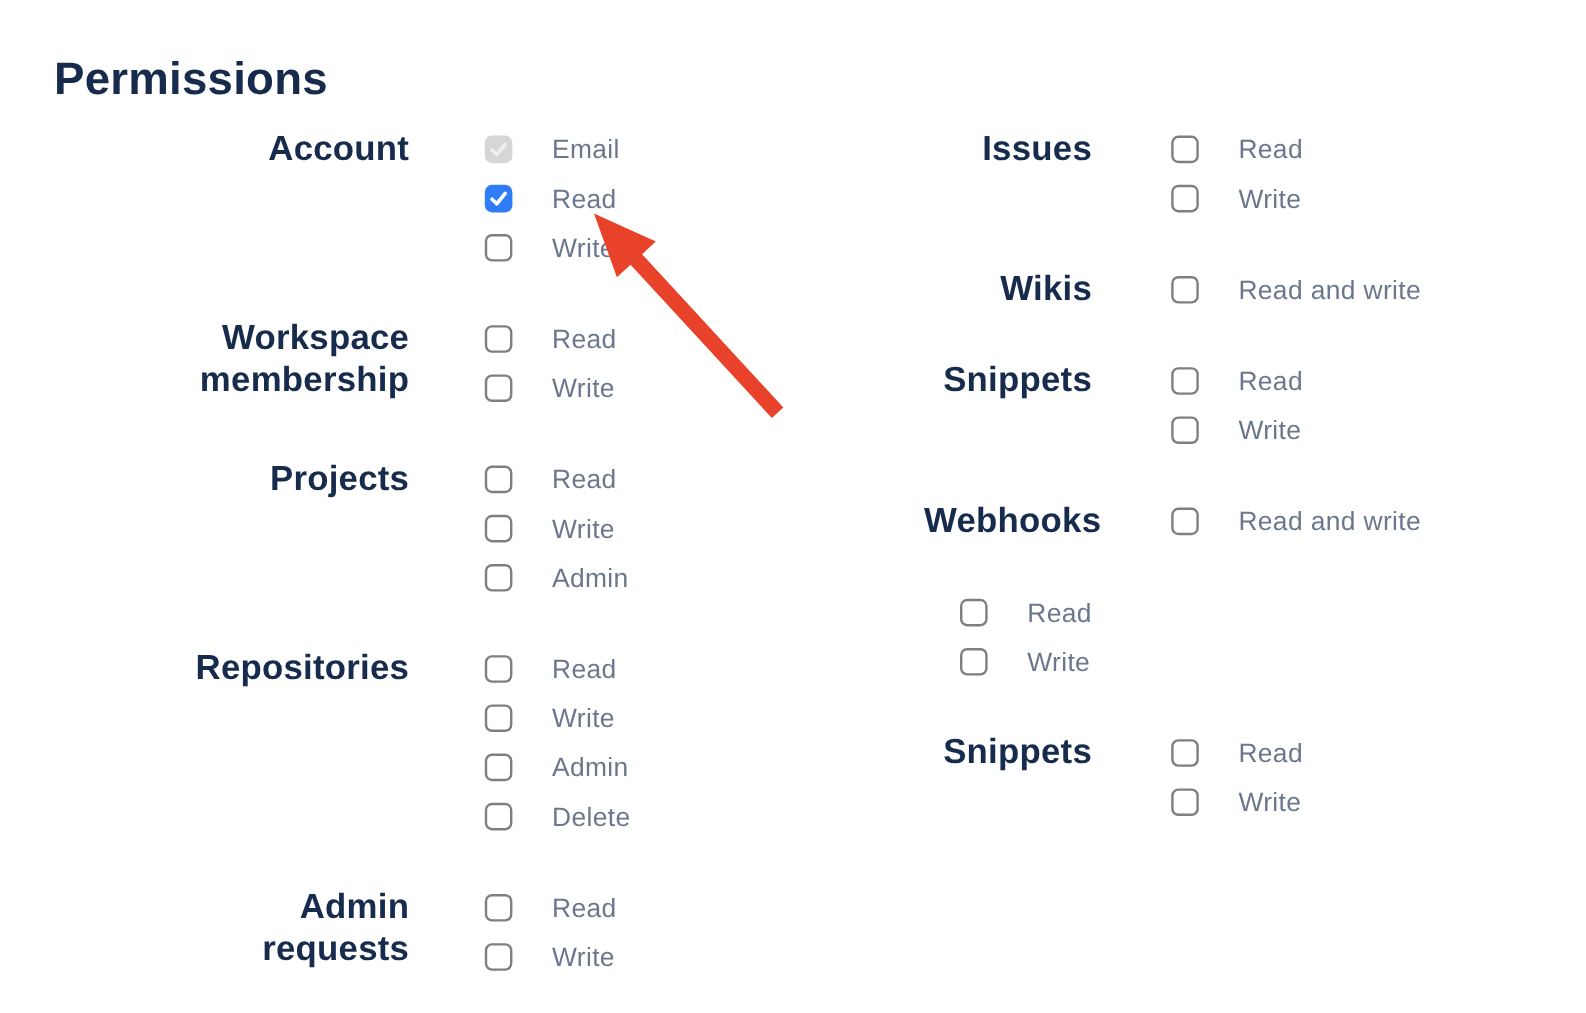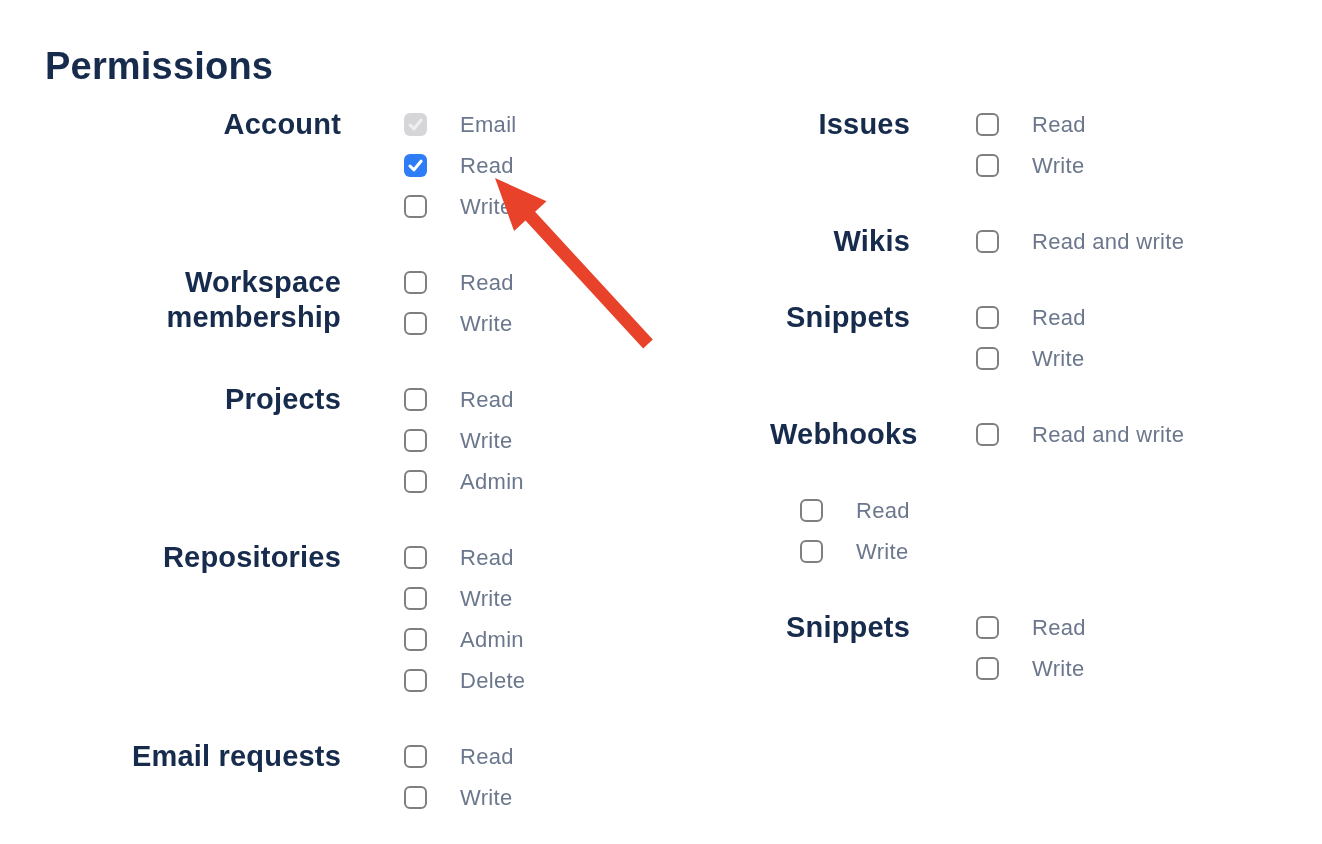--- a/index.html
+++ b/index.html
@@ -154,21 +154,21 @@
           <span class="cb"></span>
           <span class="opt-label">Admin</span>
         </label>
         <label class="option-row">
           <span class="cb"></span>
           <span class="opt-label">Delete</span>
         </label>
       </div>
     </div>
     <div class="group">
-      <div class="group-label"><span class="inner">Email requests</span></div>
+      <div class="group-label"><span class="inner">Admin requests</span></div>
       <div class="options">
         <label class="option-row">
           <span class="cb"></span>
           <span class="opt-label">Read</span>
         </label>
         <label class="option-row">
           <span class="cb"></span>
           <span class="opt-label">Write</span>
         </label>
       </div>

